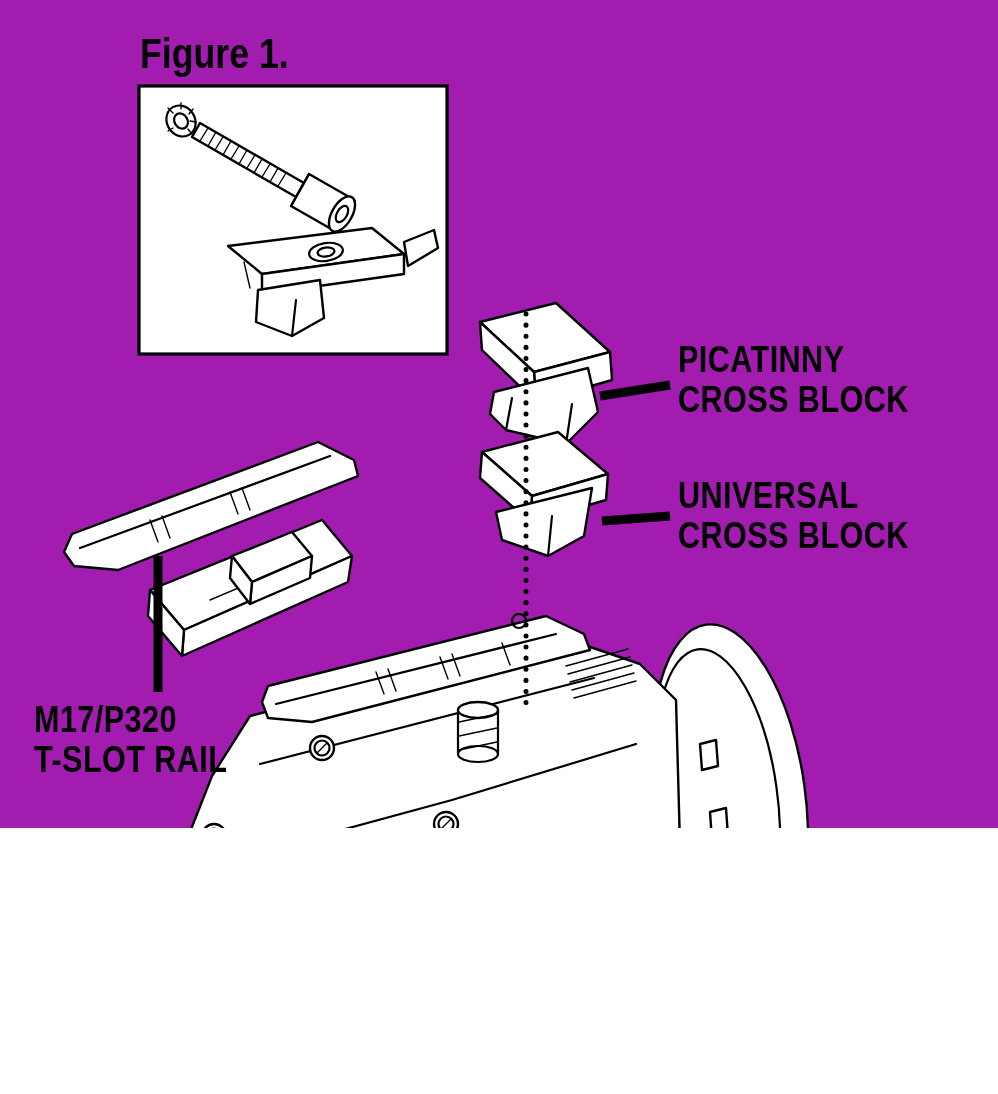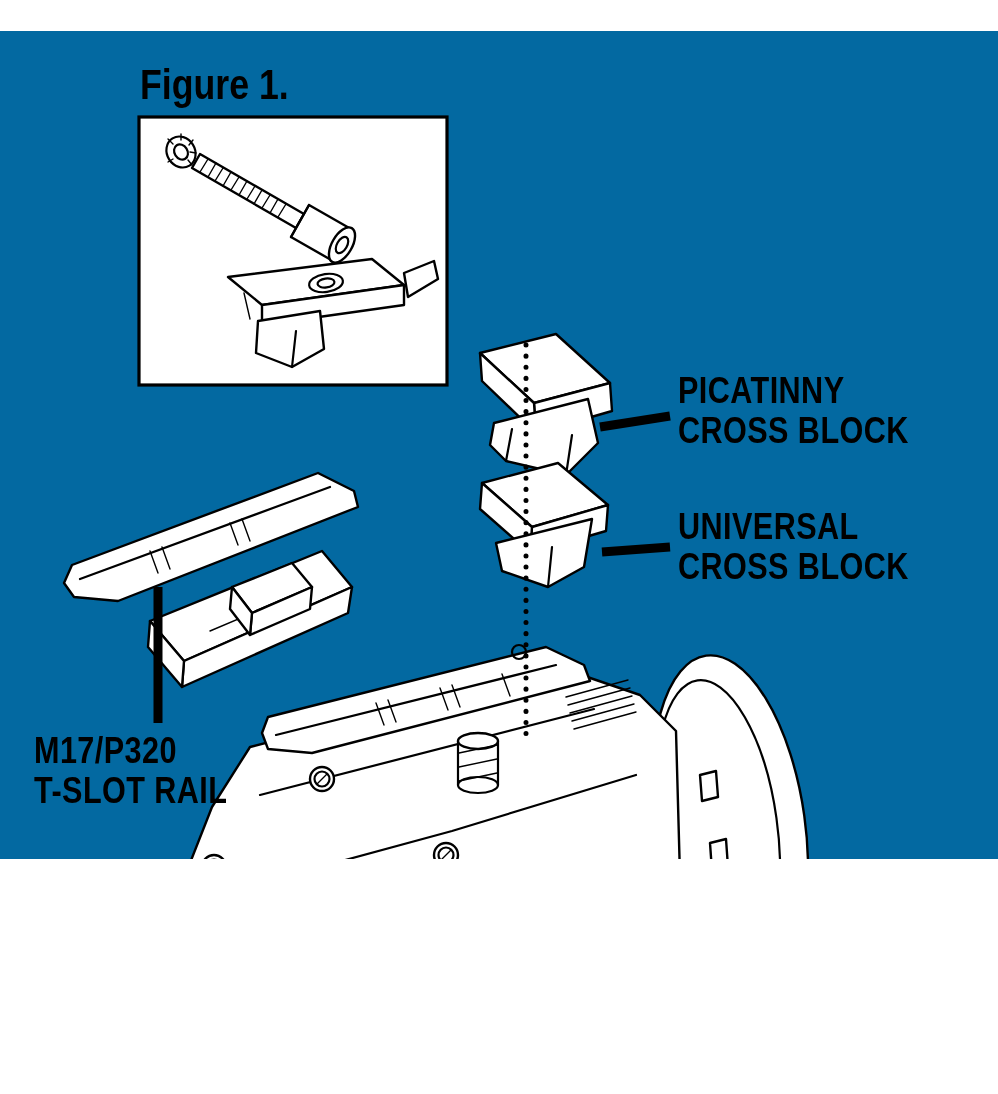--- a/index.html
+++ b/index.html
@@ -1,20 +1,19 @@
 <!DOCTYPE html>
 <html><head>
 <meta charset="utf-8">
 <style>
   html,body { margin:0; padding:0; background:#ffffff; }
   .canvas {
     position:relative; width:998px; height:828px;
-    background:#0369a1; overflow:hidden;
+    background:#a21caf; overflow:hidden;
     font-family:"Liberation Sans", sans-serif;
-    margin-top:31px;
   }
   svg.art { position:absolute; left:0; top:0; }
   .ln   { fill:none; stroke:#000; stroke-width:2.2; stroke-linejoin:round; stroke-linecap:round; }
   .fw   { fill:#fff; stroke:#000; stroke-width:2.4; stroke-linejoin:round; }
   .thin { fill:none; stroke:#000; stroke-width:1.4; stroke-linecap:round; }
   .dots { fill:none; stroke:#000; stroke-width:5; stroke-linecap:round; stroke-dasharray:0.1 11; }
   .leader { fill:none; stroke:#000; stroke-width:9; stroke-linecap:butt; }
   .lbl {
     position:absolute; color:#000; font-weight:700; font-size:36px;
     line-height:40px; white-space:nowrap; letter-spacing:0.5px;

